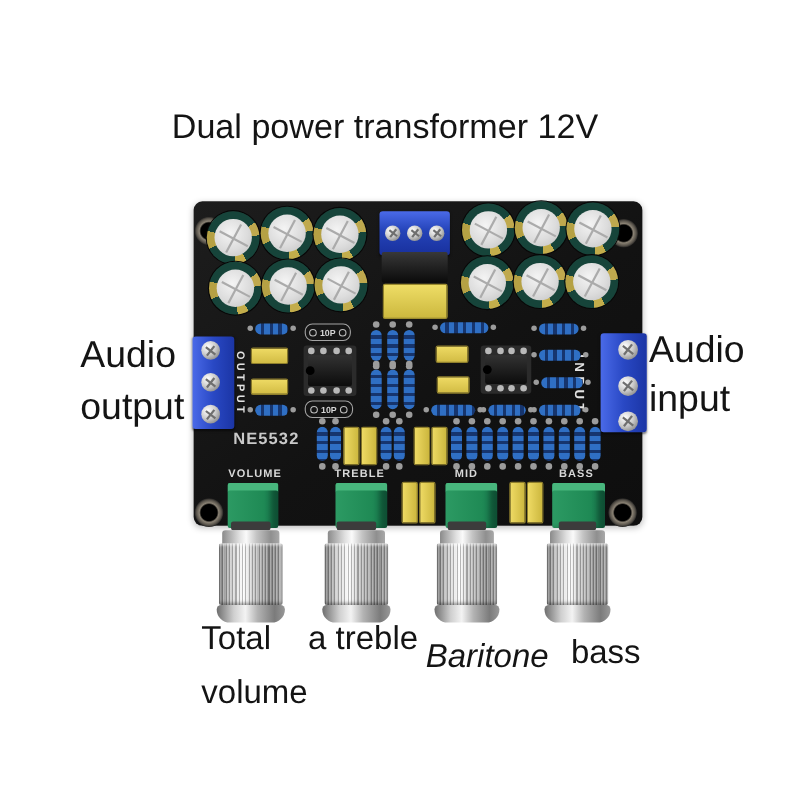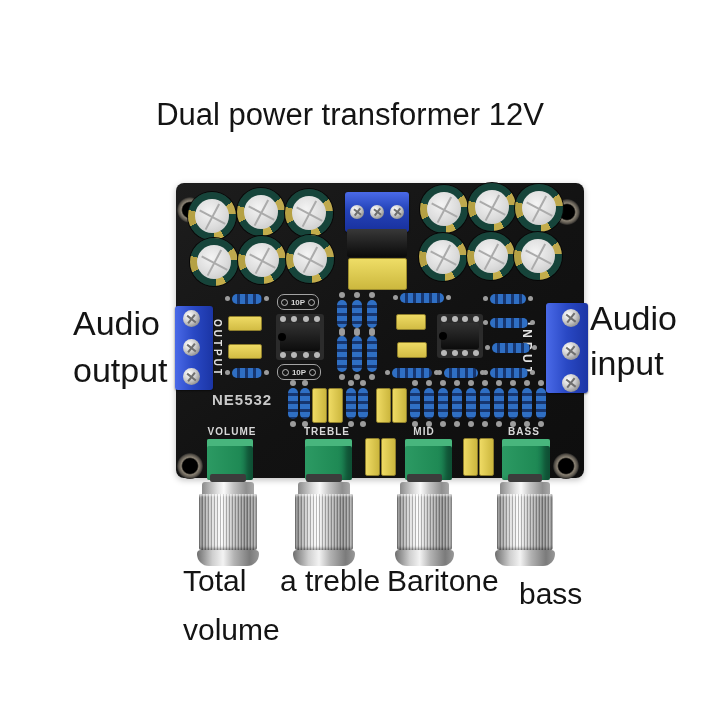--- a/index.html
+++ b/index.html
@@ -249,21 +249,21 @@
       <div class="pot" style="left: 326px; top: 256px; width: 48px;"></div>
     </div>
 
   <div class="caption" style="left:183px;top:556px;">
     <div>Total</div>
     <div>volume</div>
   </div>
   <div class="caption" style="left:280px;top:556px;">
     <div>a treble</div>
   </div>
-  <div class="caption" style="left:387px;top:556px;">
+  <div class="caption" style="left:387px;top:572px;font-style:italic;">
     <div>Baritone</div>
   </div>
   <div class="caption" style="left:519px;top:569px;">
     <div>bass</div>
   </div>
 <div class="knob" style="left: 199px; top: 474px; width: 58px;">
       <div class="knob-mount"></div>
       <div class="knob-top"></div>
       <div class="knob-body"></div>
       <div class="knob-skirt"></div>

